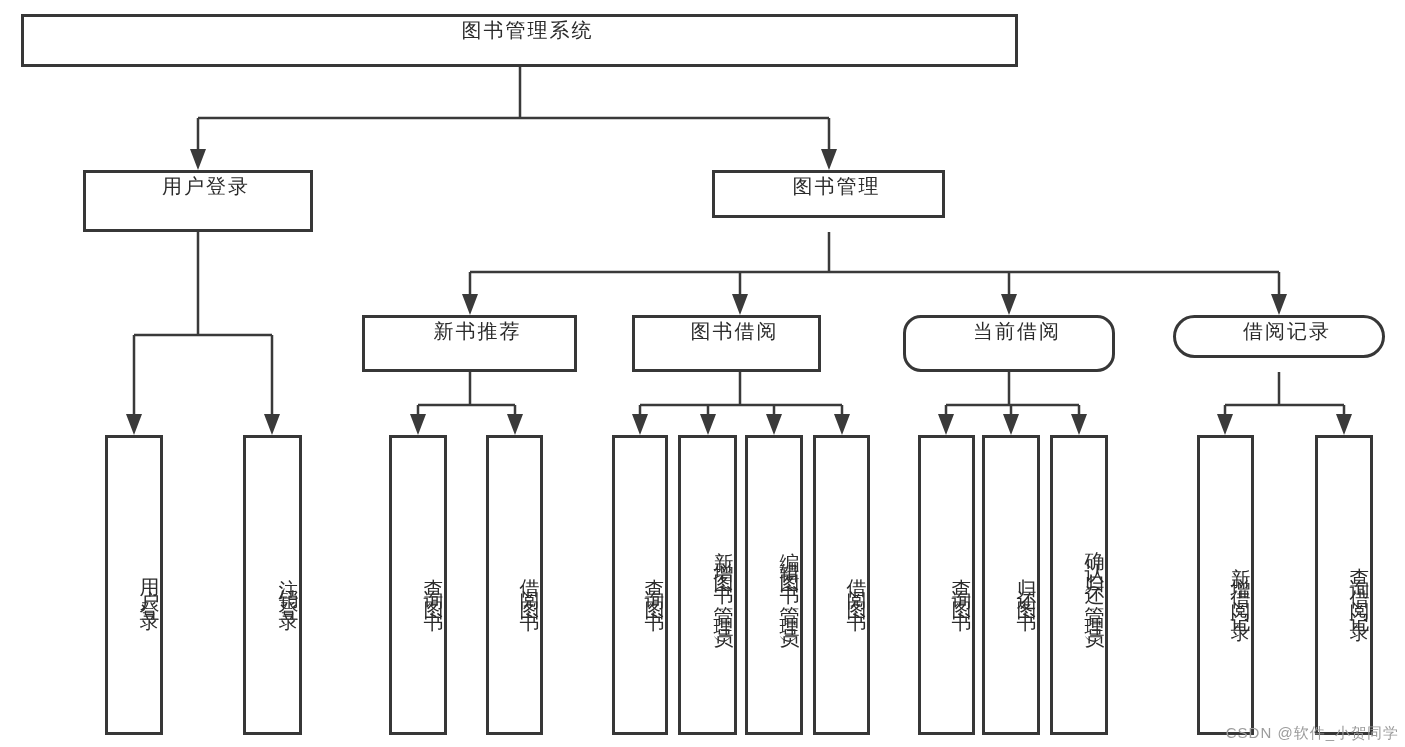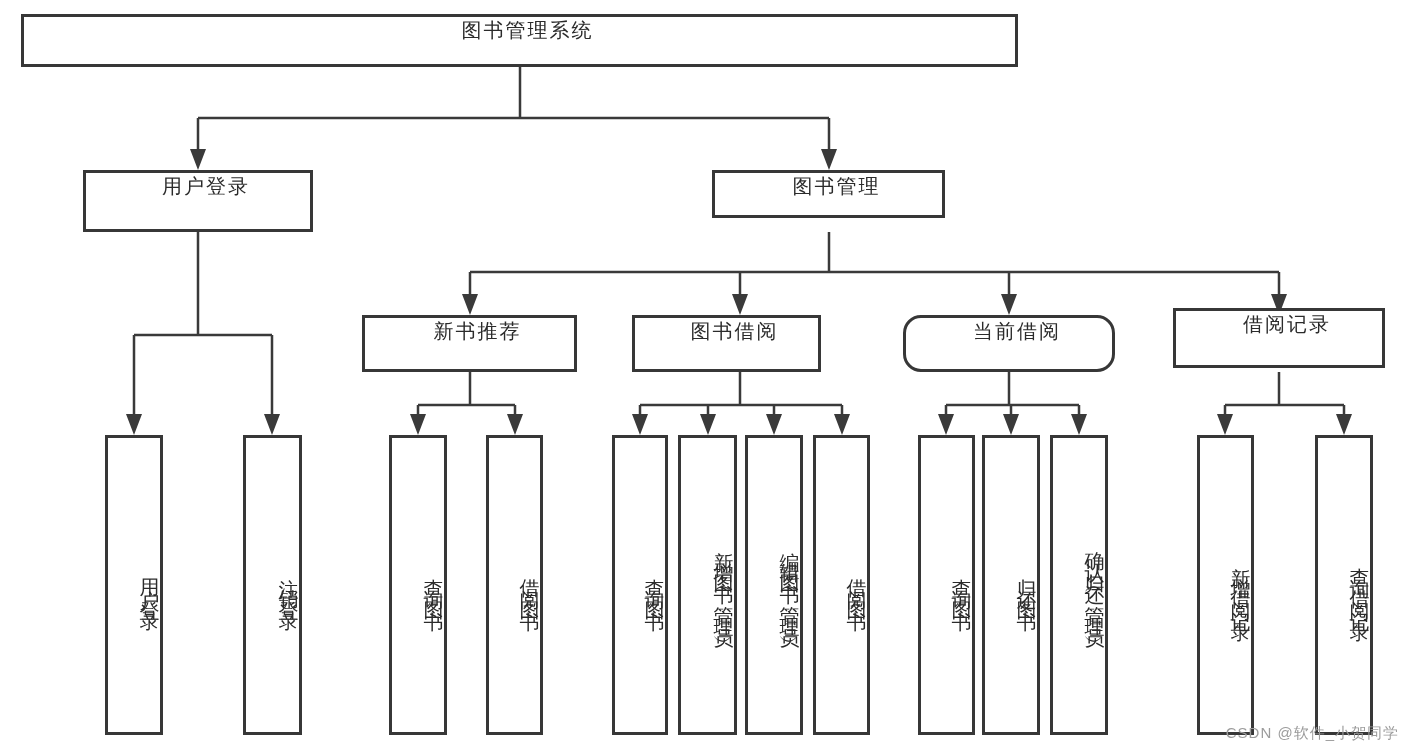--- a/index.html
+++ b/index.html
@@ -92,21 +92,21 @@
 
   <div class="node" style="left:362px; top:315px; width:215px; height:57px;">
     <span>新书推荐</span>
   </div>
   <div class="node" style="left:632px; top:315px; width:189px; height:57px;">
     <span>图书借阅</span>
   </div>
   <div class="node" style="left:903px; top:315px; width:212px; height:57px;border-radius:18px;">
     <span>当前借阅</span>
   </div>
-  <div class="node" style="left:1173px; top:308px; width:212px; height:60px;">
+  <div class="node" style="left:1173px; top:315px; width:212px; height:43px;border-radius:22px;">
     <span>借阅记录</span>
   </div>
 
   <div class="node vnode" style="left:105px; top:435px; width:58px; height:300px;">
     <span>用户登录</span>
   </div>
   <div class="node vnode" style="left:243px; top:435px; width:59px; height:300px;">
     <span>注销登录</span>
   </div>
 

